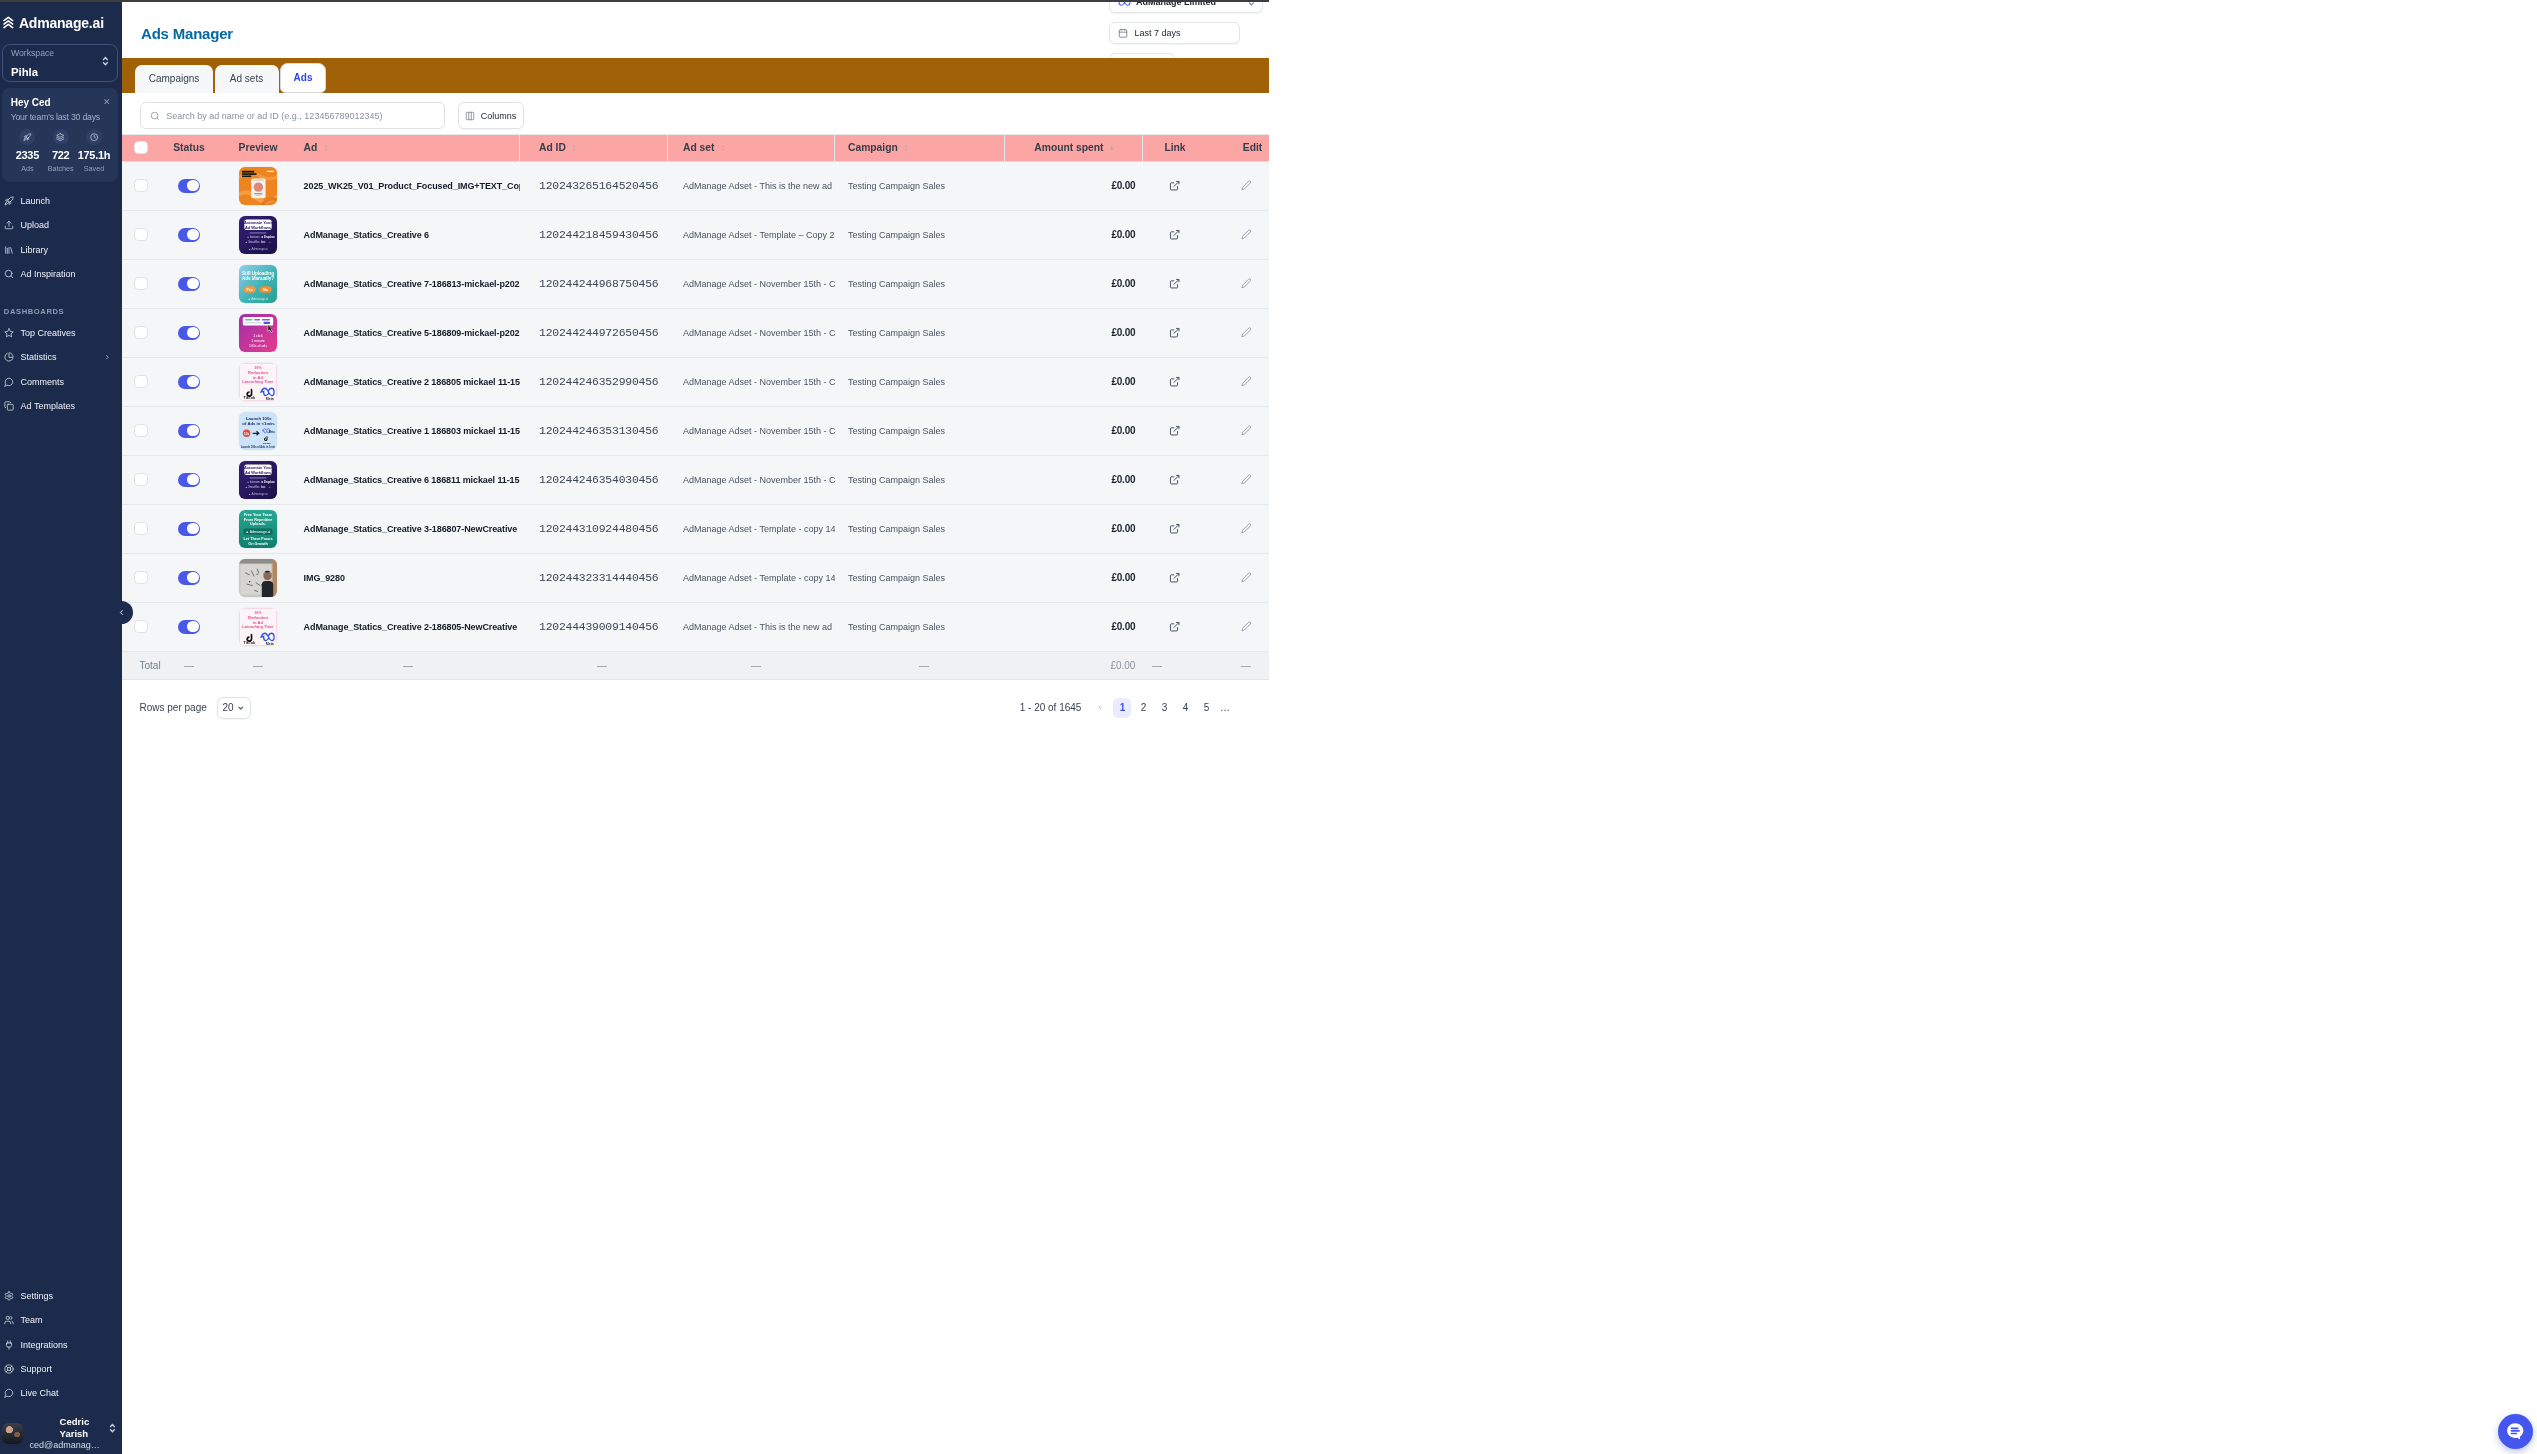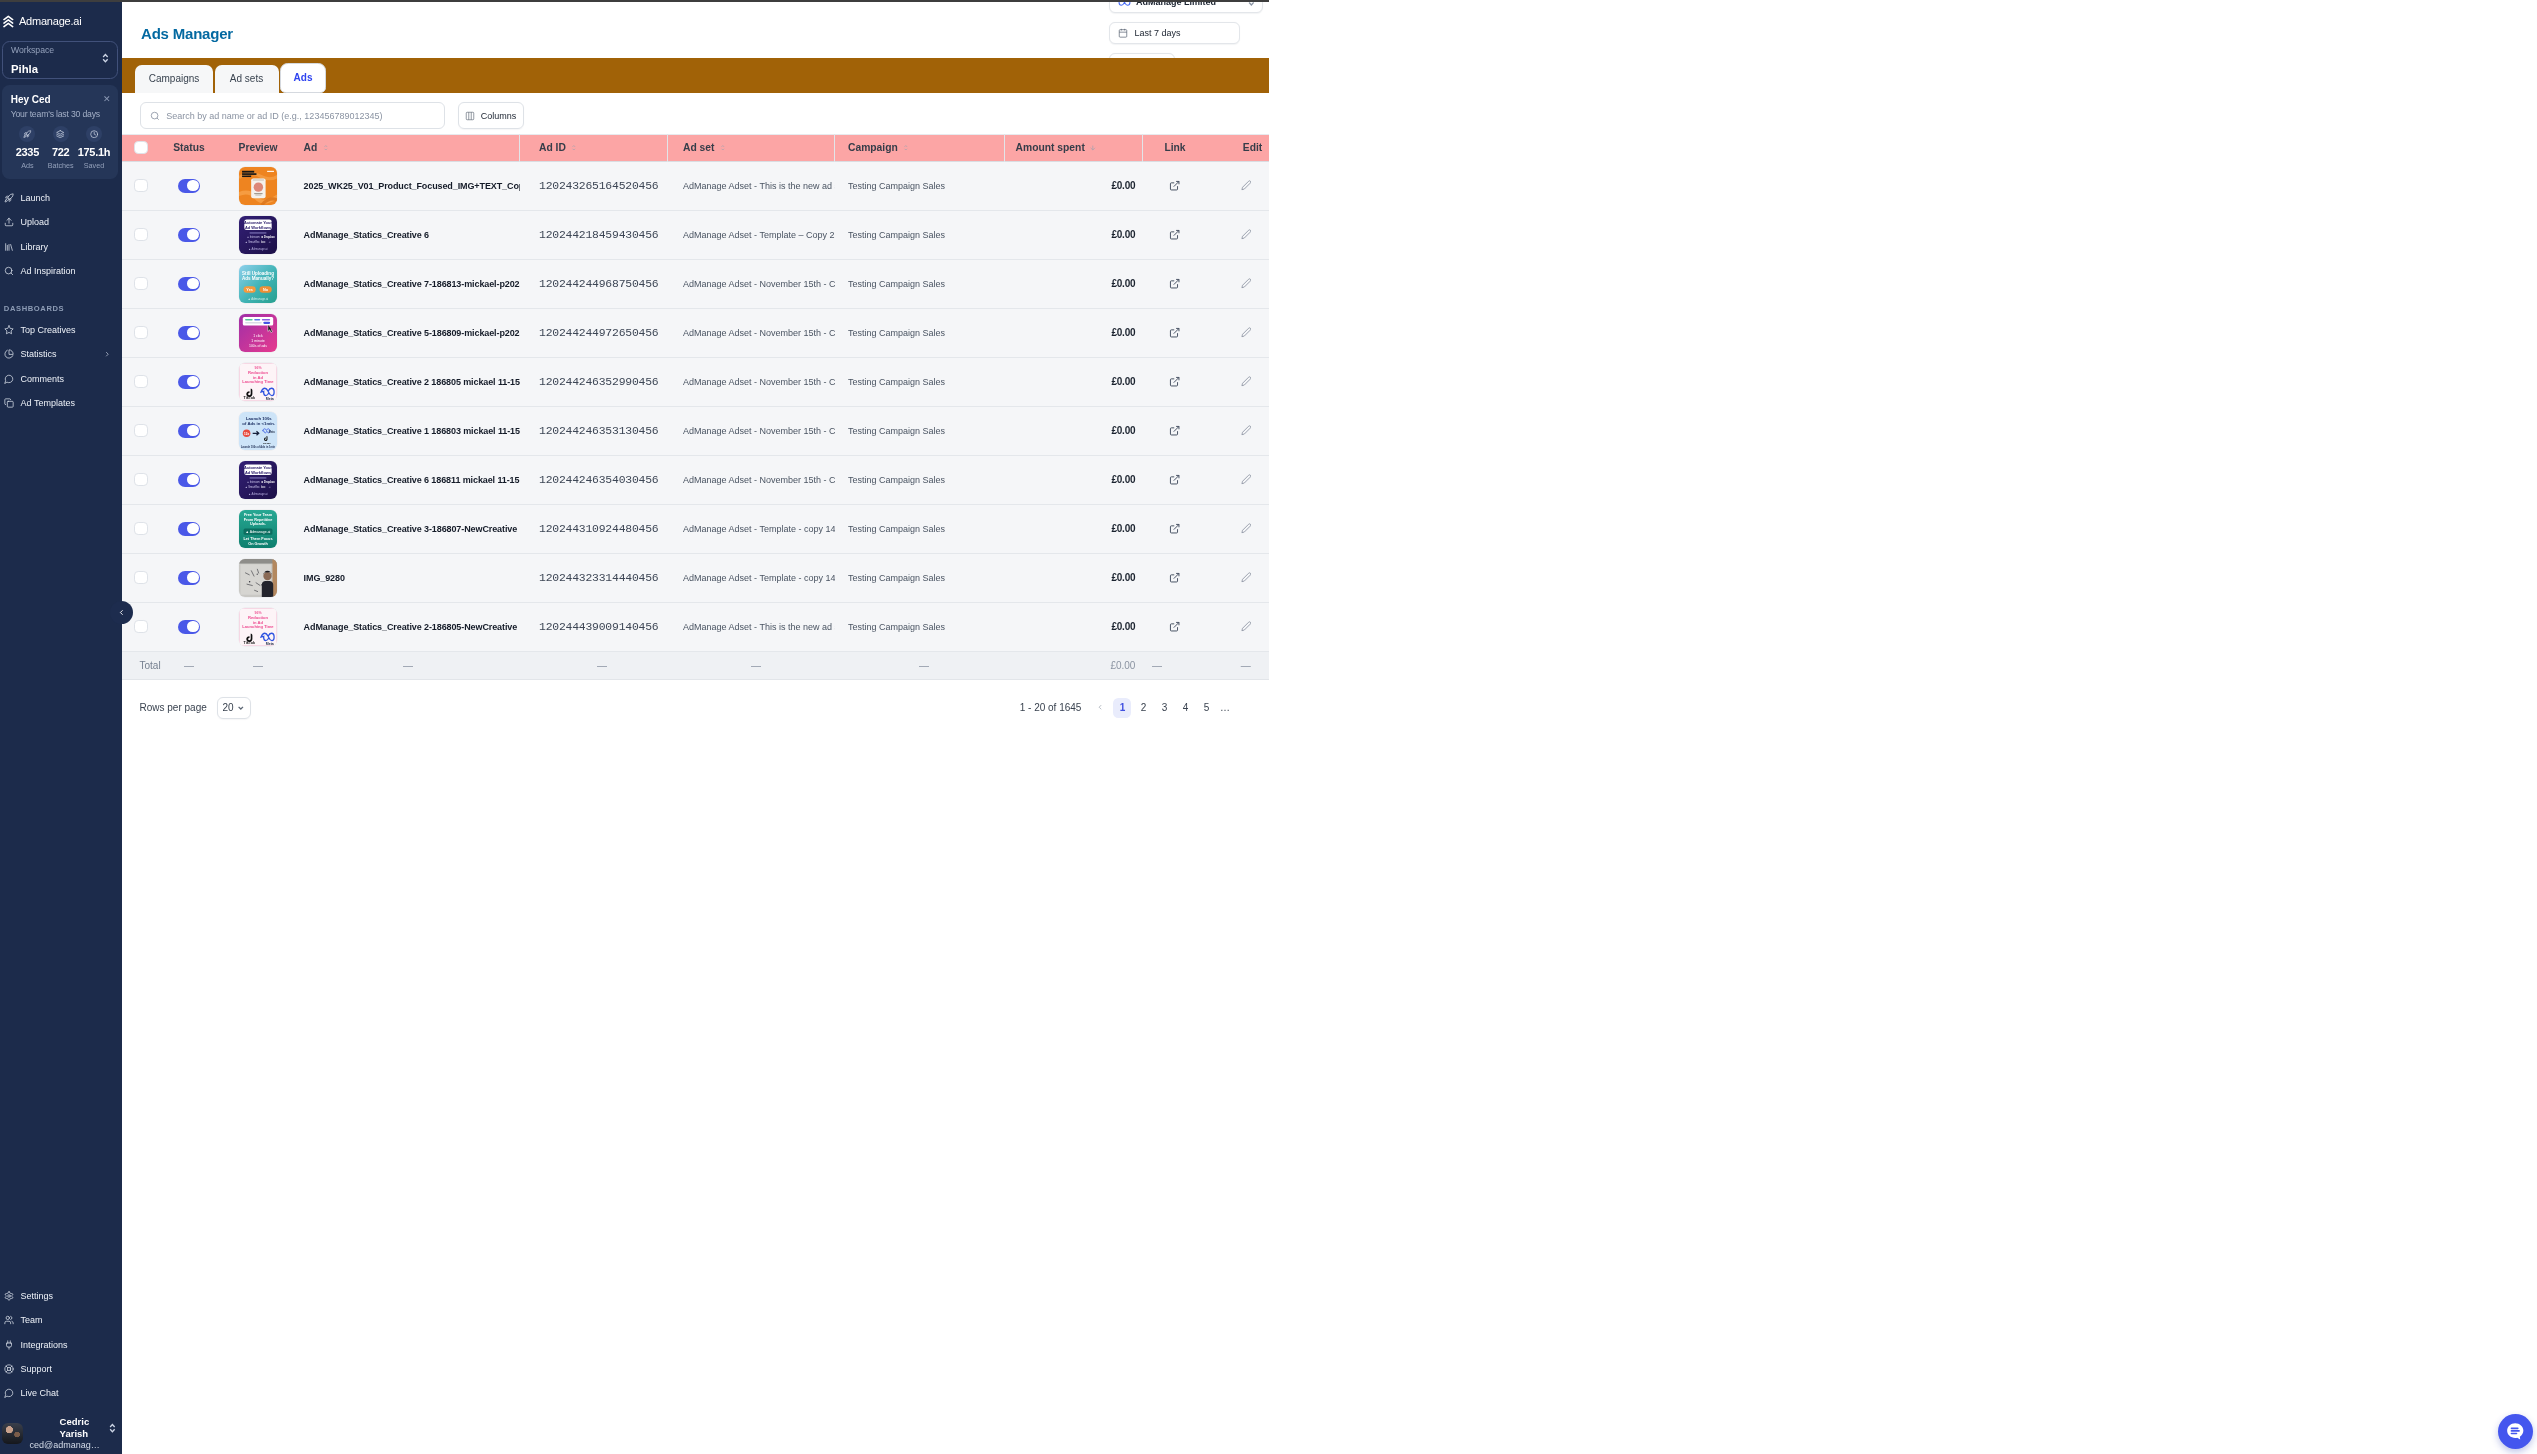--- a/index.html
+++ b/index.html
@@ -2,21 +2,21 @@
 <html style="font-size:12px"><head><meta charset="utf-8"><title>Ads Manager</title>
 <style>
 * { margin:0; padding:0; box-sizing:border-box; }
 html,body { width:1269px; height:727px; overflow:hidden; font-family:"Liberation Sans",sans-serif; background:#fff; }
 .topline { position:fixed; top:0; left:0; width:1269px; height:1.5px; background:#3e3e3e; z-index:60; }
 
 
 aside { position:fixed; top:1.5px; left:0; bottom:0; width:122px; background:#1c2b4b; color:#fff; z-index:40; }
 .logo { display:flex; align-items:center; gap:5.3px; padding:13px 3px 0 3px; }
 .logo svg { width:10.6px; height:13px; }
-.logo .lt { font-size:11px; font-weight:normal; letter-spacing:-0.2px; color:#fff; }
+.logo .lt { font-size:14px; font-weight:bold; letter-spacing:-0.2px; color:#fff; }
 .wsbox { margin:13px 3.8px 0 2.3px; border:0.8px solid #41517a; border-radius:7.6px; padding:3px 6.8px 3px 7.6px; position:relative; }
 .wsbox .wl { font-size:8.7px; color:#94a1bb; }
 .wsbox .wn { font-size:11.4px; font-weight:bold; margin-top:8px; }
 .wsbox .updown { position:absolute; right:8.4px; top:10.6px; }
 .updown svg { width:6.8px; height:10.3px; stroke:#cdd6e6; stroke-width:2.3; fill:none; }
 .heycard { margin:6px 3.8px 0 2.3px; background:#253658; border-radius:7.6px; padding:9px 7.6px 9px 8.4px; }
 .heycard .hey { font-size:10px; font-weight:bold; display:flex; justify-content:space-between; align-items:center;}
 .heycard .hx { color:#8b99b4; font-size:9px; font-weight:normal; }
 .heycard .sub { font-size:8.7px; color:#a3afc6; margin-top:4.6px; letter-spacing:-0.2px; }
 .stats { display:flex; margin-top:6.8px; text-align:center; }
@@ -376,21 +376,21 @@
             <path d="M8 15l4 4 4-4"></path>
           </svg></div>
       <div class="th c6 hv">Ad set <svg class="scar" viewBox="0 0 24 24">
             <path d="M8 9l4-4 4 4"></path>
             <path d="M8 15l4 4 4-4"></path>
           </svg></div>
       <div class="th c7 hv">Campaign <svg class="scar" viewBox="0 0 24 24">
             <path d="M8 9l4-4 4 4"></path>
             <path d="M8 15l4 4 4-4"></path>
           </svg></div>
-      <div class="th c8 hv" style="justify-content:flex-start;padding-left:10.6px">Amount spent <svg class="scar" viewBox="0 0 24 24">
+      <div class="th c8 hv" style="justify-content:center;padding-left:10.6px">Amount spent <svg class="scar" viewBox="0 0 24 24">
             <path d="M12 5v14"></path>
             <path d="M19 12l-7 7-7-7"></path>
           </svg></div>
       <div class="th c9">Link</div>
       <div class="th c10" style="padding-left:27px">Edit</div>
     </div>
     <div class="tr">
 <div class="td c1">
           <span class="cb"></span>
         </div>

